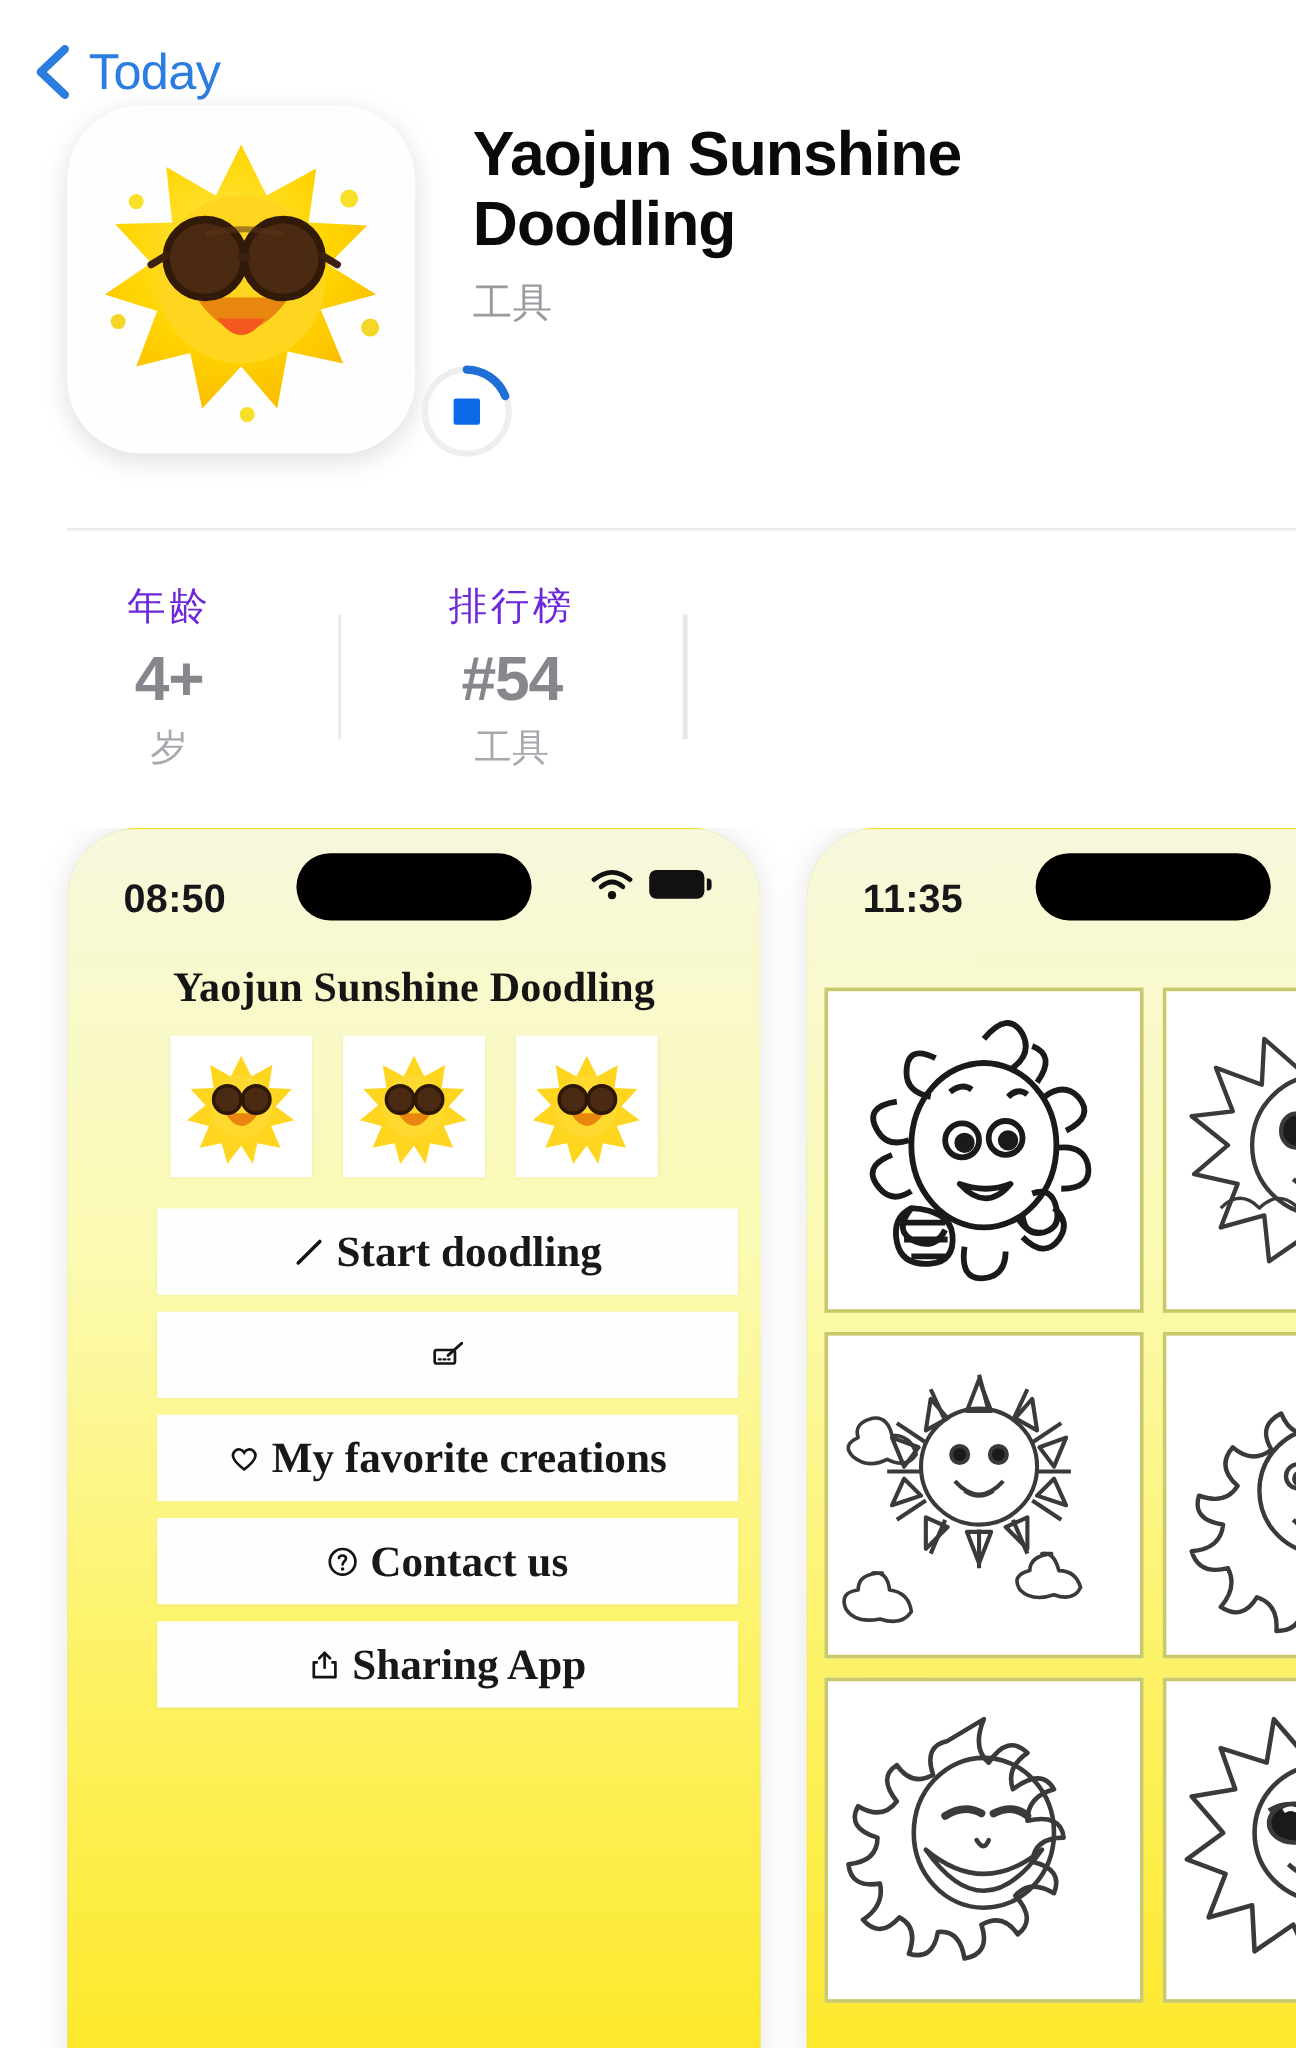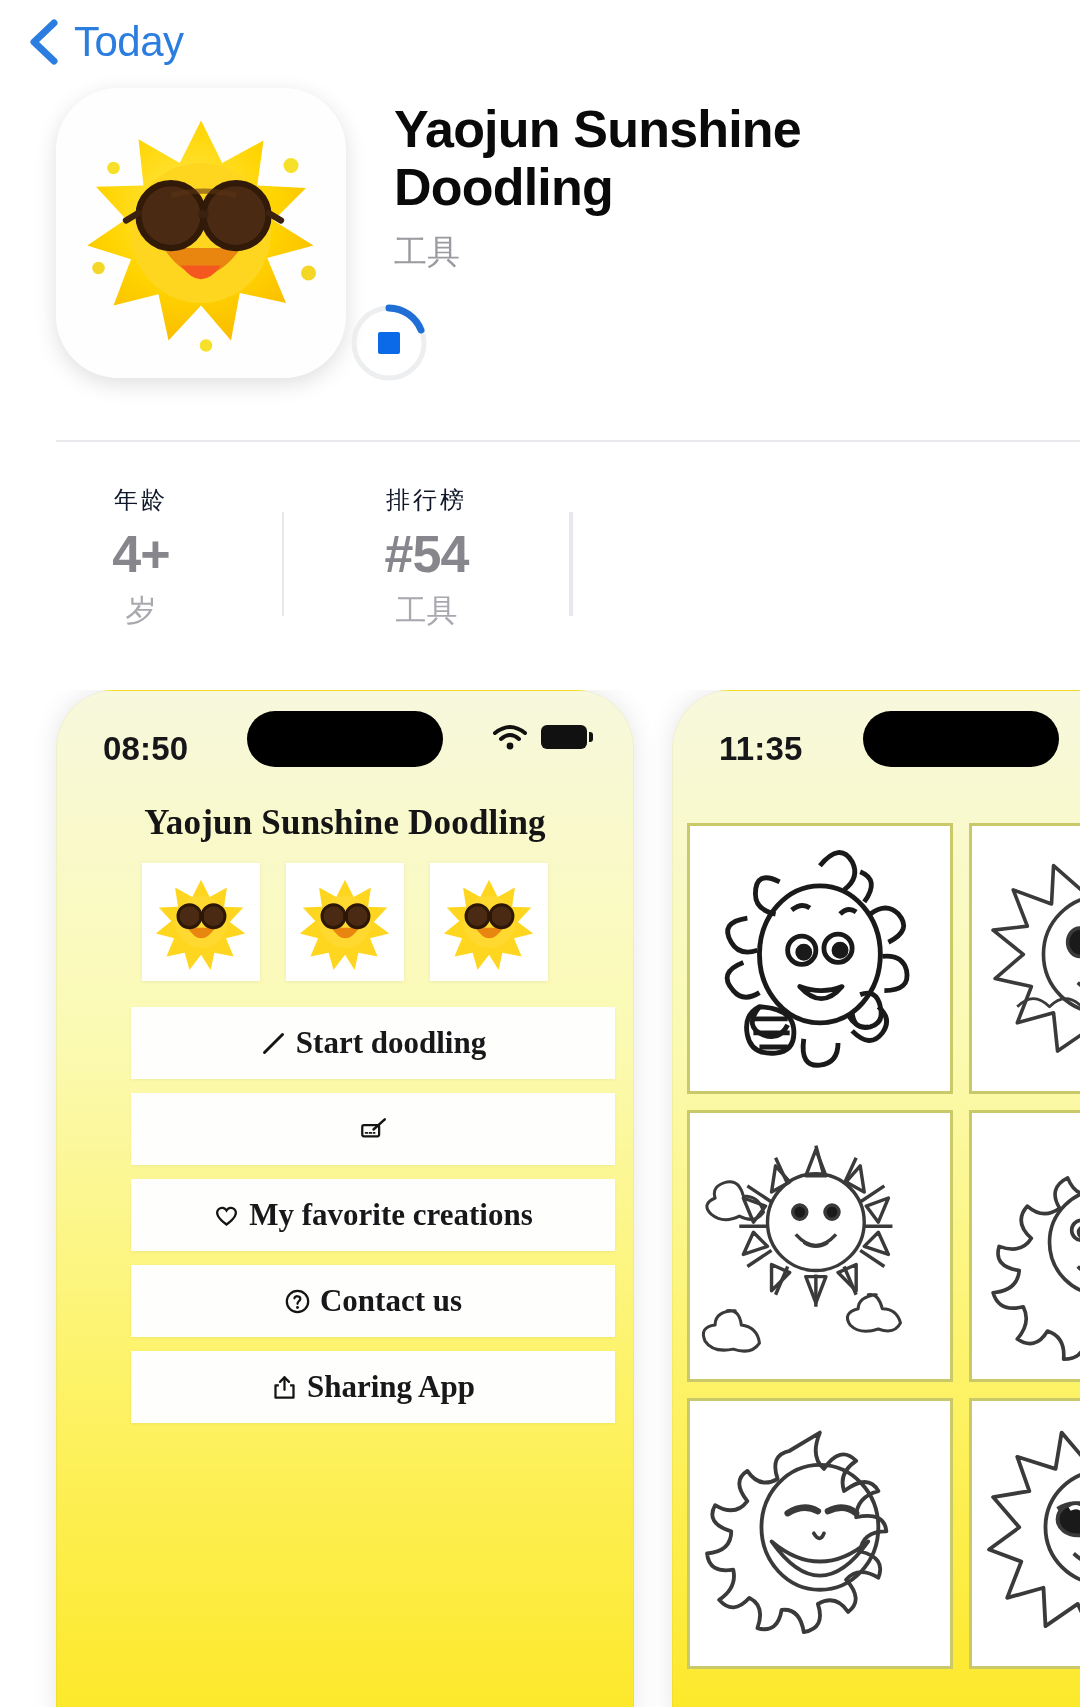--- a/index.html
+++ b/index.html
@@ -7,21 +7,21 @@
     width: 1080px; height: 1707px;
     background: #ffffff;
     font-family: "Liberation Sans", sans-serif;
     overflow: hidden;
   }
   .page { position: relative; width: 1080px; height: 1707px; background:#fff; }
 
   
   .navbar {
     position: absolute; left: 0; top: 0; width: 1080px; height: 84px;
-    display: flex; align-items: center; padding-left: 26px;
+    display: flex; align-items: flex-end; padding-left: 26px;
   }
   .back-btn { display: flex; align-items: center; gap: 14px; cursor: pointer; }
   .chevron-left { width: 34px; height: 46px; flex: 0 0 auto; }
   .back-label {
     font-size: 42px; color: #2b7de0; letter-spacing: -0.5px;
     font-family: "Liberation Sans", sans-serif;
   }
 
   
   .app-header {
@@ -73,21 +73,21 @@
   }
   .stat-cell.c1 { width: 282px; }
   .stat-cell.c2 { width: 285px; }
   .stat-cell.c3 { width: 302px; }
   .stat-cell.c4 { width: 211px; }
   .stat-sep {
     width: 2px; height: 104px; margin-top: 50px;
     background: #e7e7ec; flex: 0 0 auto;
   }
   .stat-label {
-    font-size: 24px; color: #0f172a; letter-spacing: 3px;
+    font-size: 32px; color: #6d28d9; letter-spacing: 3px;
     font-family: "DejaVu Sans", sans-serif;
   }
   .stat-value {
     margin-top: 12px; font-size: 52px; font-weight: bold; color: #86868c;
     letter-spacing: -1px; line-height: 1;
   }
   .stat-value.avatar-val { margin-top: 8px; }
   .stat-sub {
     margin-top: 10px; font-size: 31px; color: #a8a8af;
     font-family: "DejaVu Sans", sans-serif; white-space: nowrap;
@@ -149,21 +149,21 @@
   .thumb svg { width: 96px; height: 96px; }
 
   .menu-list {
     position: absolute; top: 316px; left: 58px; right: 18px;
     display: flex; flex-direction: column; gap: 14px;
   }
   .menu-item {
     height: 72px; background: #fefefd; display: flex;
     align-items: center; justify-content: center; gap: 9px;
     font-family: "Liberation Serif", serif;
-    font-size: 31px; font-weight: bold; color: #18181a;
+    font-size: 36px; font-weight: bold; color: #18181a;
     box-shadow: 0 1px 3px rgba(0,0,0,0.05); cursor: pointer; margin-left: 16px;
   }
   .menu-item svg { width: 27px; height: 27px; flex: 0 0 auto; }
 
   
   .grid {
     position: absolute; top: 132px; left: 14px; right: 14px;
     display: grid; grid-template-columns: 1fr 1fr;
     gap: 16px;
   }

